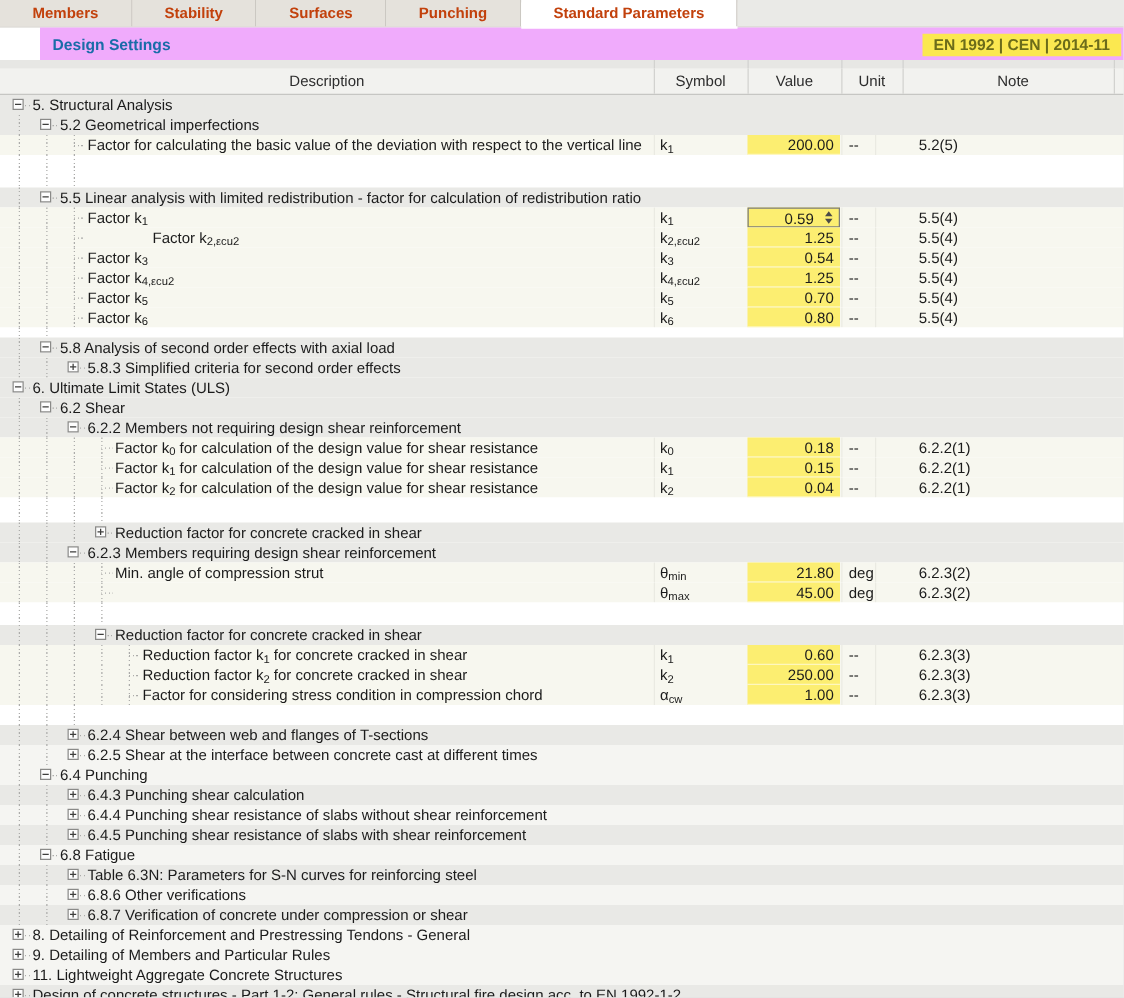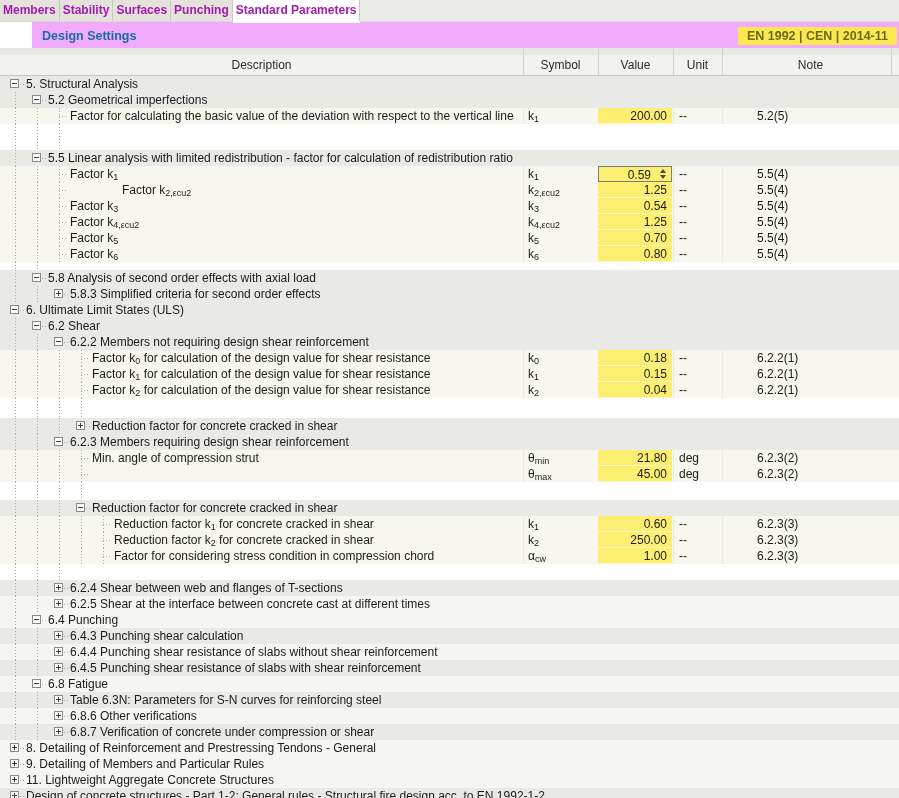--- a/index.html
+++ b/index.html
@@ -2,22 +2,22 @@
 <html><head>
 <meta charset="utf-8">
 <style>
   html,body{margin:0;padding:0;background:#d0d0d0;}
   .stage{position:relative;width:899px;height:798px;background:#ffffff;overflow:hidden;
          font-family:"Liberation Sans",sans-serif;font-size:12px;color:#1d1d1d;}
 
   
   .tabbar{position:absolute;top:0;left:0;right:0;height:22px;background:#EAEAE7;
           display:flex;border-bottom:1px solid #DBD9D5;box-sizing:border-box;}
-  .tab{padding:0 3px;line-height:21px;background:#E5E2DC;border-right:1px solid #CBC8C2;
-       font-weight:bold;color:#a21caf;white-space:nowrap;cursor:default;}
+  .tab{padding:0 26px;line-height:21px;background:#E5E2DC;border-right:1px solid #CBC8C2;
+       font-weight:bold;color:#c2410c;white-space:nowrap;cursor:default;}
   .tab.active{background:#ffffff;box-shadow:0 2px 0 0 #ffffff;z-index:2;}
 
   
   .settingsbar{position:absolute;top:22px;left:0;right:0;height:26px;background:#f0abfc;margin-left:32px;}
   .title{position:absolute;left:10px;top:7px;color:#1A6CA8;font-weight:bold;font-size:12.5px;}
   .badge{position:absolute;right:2px;top:5px;height:18px;line-height:18px;padding:0 9px;
          background:#FBE850;color:#6C6C1A;font-weight:bold;font-size:12.5px;cursor:default;}
 
   
   .gridstrip{position:absolute;top:48px;left:0;right:0;height:7px;background:#E7E7E4;}
@@ -45,21 +45,21 @@
   .exp.plus::after{content:"";position:absolute;left:3px;top:1px;width:1px;height:5px;background:#3E3E3C;}
 
   .lbl{position:absolute;top:0;bottom:0;white-space:nowrap;color:#1b1b1b;}
   .sb{font-size:9px;vertical-align:-2px;}
 
   .cell{position:absolute;top:0;bottom:0;box-sizing:border-box;white-space:nowrap;color:#1b1b1b;}
   .sym{left:523px;width:75px;padding-left:4px;border-left:1px solid rgba(0,0,0,0.05);}
   .val{left:598px;width:74px;padding-right:5px;text-align:right;background:#FCEE71;
        border-bottom:1px solid rgba(255,255,255,0.55);}
   .unit{left:673px;width:49px;padding-left:5px;border-left:1px solid rgba(0,0,0,0.05);}
-  .note{left:722px;width:177px;padding-left:34px;border-left:1px solid rgba(0,0,0,0.05);}
+  .note{left:700px;width:177px;padding-left:34px;border-left:1px solid rgba(0,0,0,0.05);}
   .val.sel{border:1px solid #7B7B79;padding-right:20px;}
   .spin{position:absolute;right:3px;top:50%;margin-top:-5px;width:9px;height:10px;}
   .spin .up{position:absolute;left:1px;top:0;width:0;height:0;
             border-left:3.5px solid transparent;border-right:3.5px solid transparent;border-bottom:4px solid #4A4A48;}
   .spin .dn{position:absolute;left:1px;bottom:0;width:0;height:0;
             border-left:3.5px solid transparent;border-right:3.5px solid transparent;border-top:4px solid #4A4A48;}
 </style>
 </head>
 <body>
 

